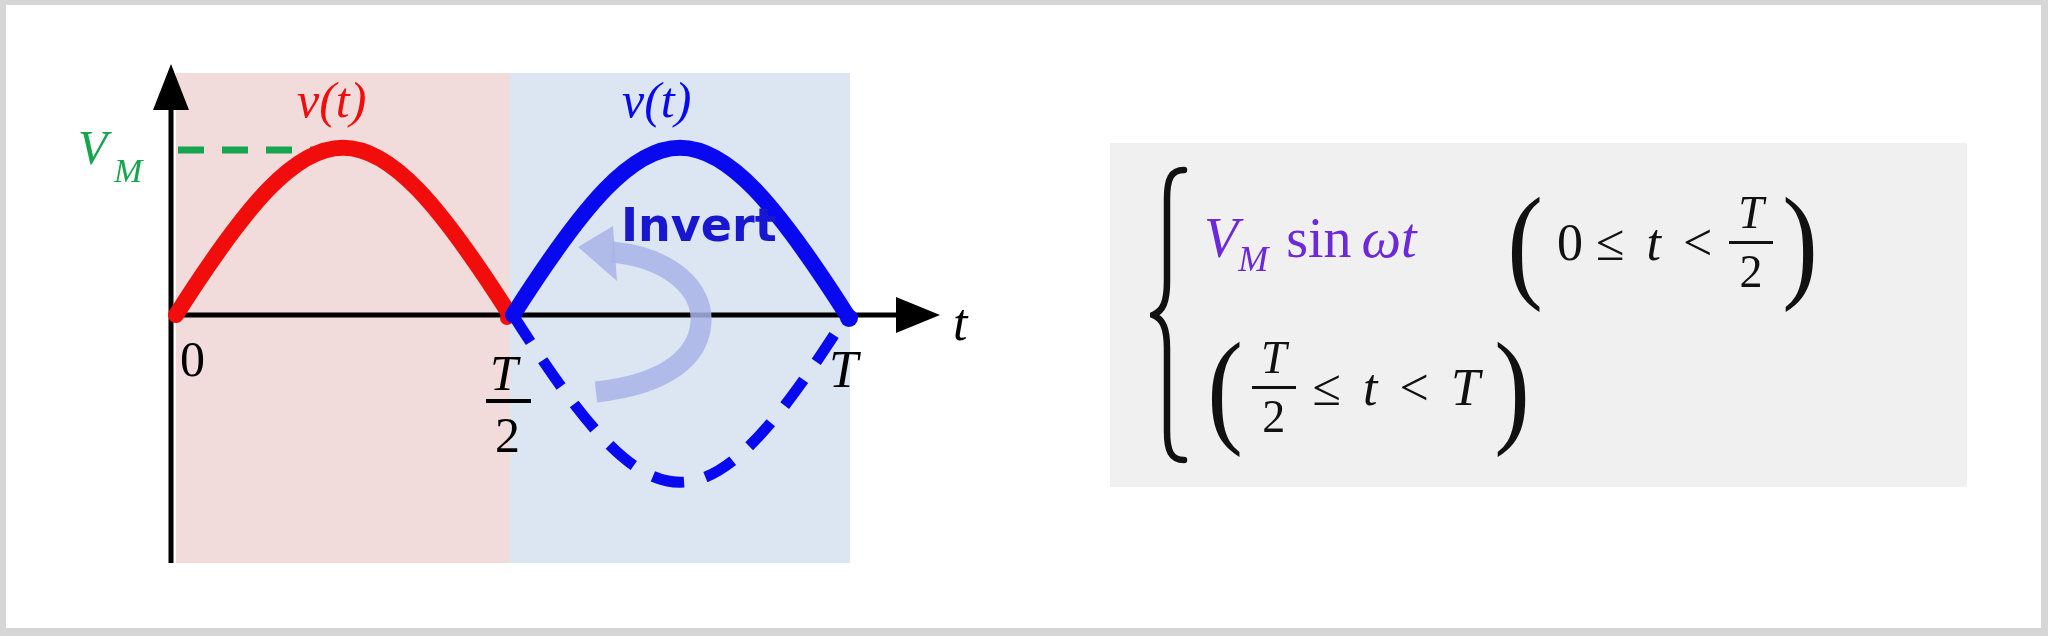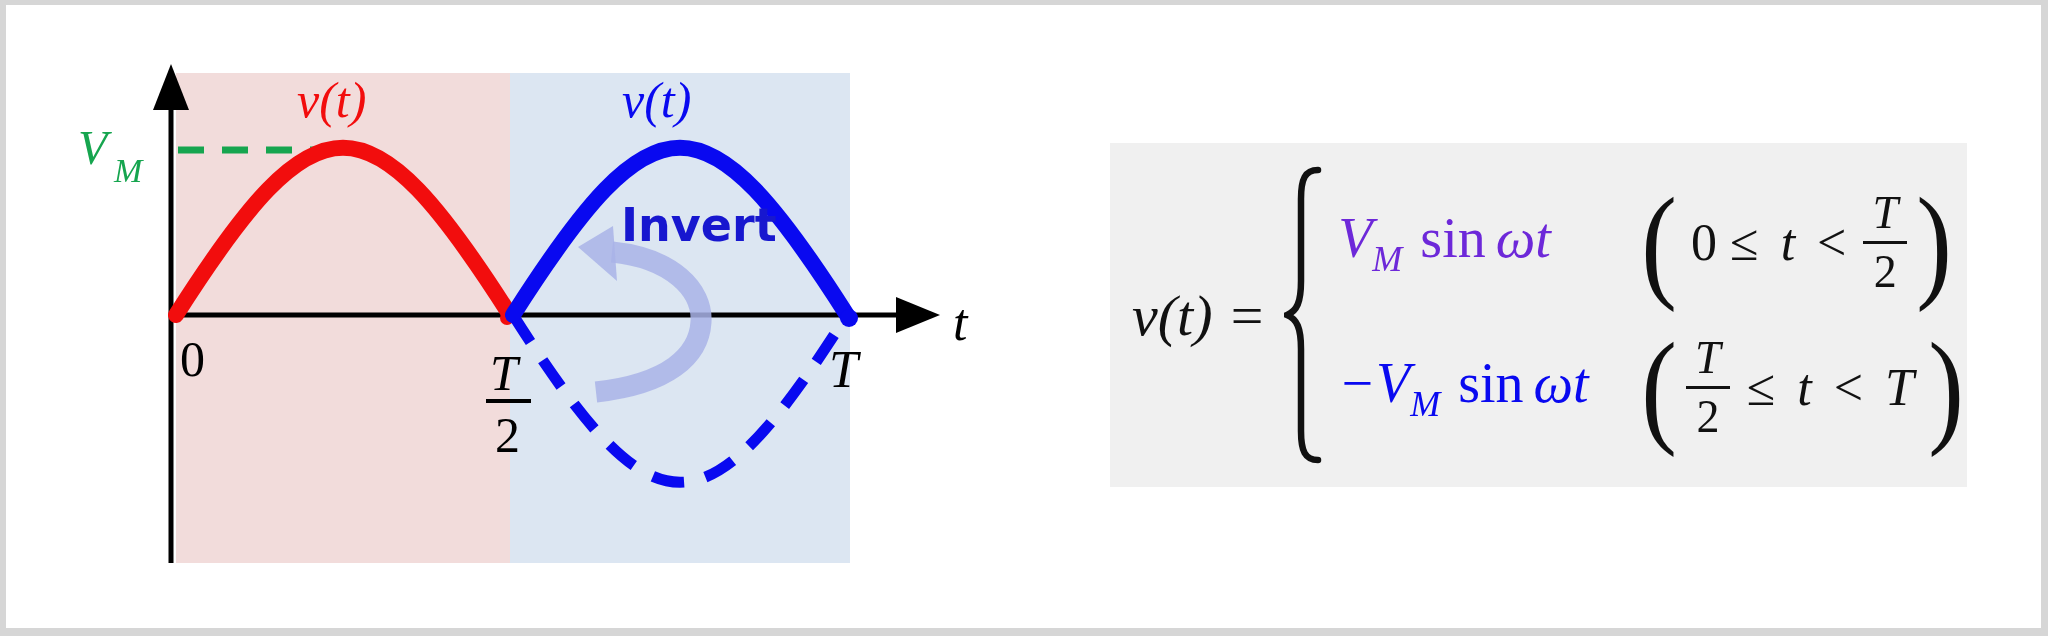--- a/index.html
+++ b/index.html
@@ -81,21 +81,20 @@
   <line x1="486" y1="401" x2="531" y2="401" stroke="#000" stroke-width="4"></line>
   <text x="495" y="452" font-size="50" fill="#000">2</text>
 
   <text x="829" y="387" font-size="52" font-style="italic" fill="#000">T</text>
 
   <text x="953" y="340" font-size="52" font-style="italic" fill="#000">t</text>
 </svg>
 
 <div class="eq-panel">
 
-  <span class="eq-lhs">v(t) =</span>
 
   <svg class="brace-svg" width="40" height="300" viewBox="0 0 40 300">
     <path d="M 34 5 C 21 5 17 14 17 34 L 17 116 C 17 137 13 146 3 150 C 13 154 17 163 17 184 L 17 266 C 17 286 21 295 34 295" fill="none" stroke="#111" stroke-width="6.5" stroke-linecap="round"></path>
   </svg>
 
   <div class="cases">
 
     <div class="case-row">
       <div class="expr expr-red">
         <span class="coef">V</span><span class="sub">M</span><span class="fn">sin</span><span class="arg">ωt</span>
@@ -107,23 +106,20 @@
         <span class="sym">&lt;</span>
         <span class="frac">
           <span class="num">T</span>
           <span class="den">2</span>
         </span>
         <span class="paren">)</span>
       </div>
     </div>
 
     <div class="case-row">
-      <div class="expr expr-blue">
-        <span class="coef">−V</span><span class="sub">M</span><span class="fn">sin</span><span class="arg">ωt</span>
-      </div>
       <div class="cond">
         <span class="paren">(</span>
         <span class="frac">
           <span class="num">T</span>
           <span class="den">2</span>
         </span>
         <span class="sym">≤</span>
         <span class="sym var">t</span>
         <span class="sym">&lt;</span>
         <span class="sym var">T</span>

